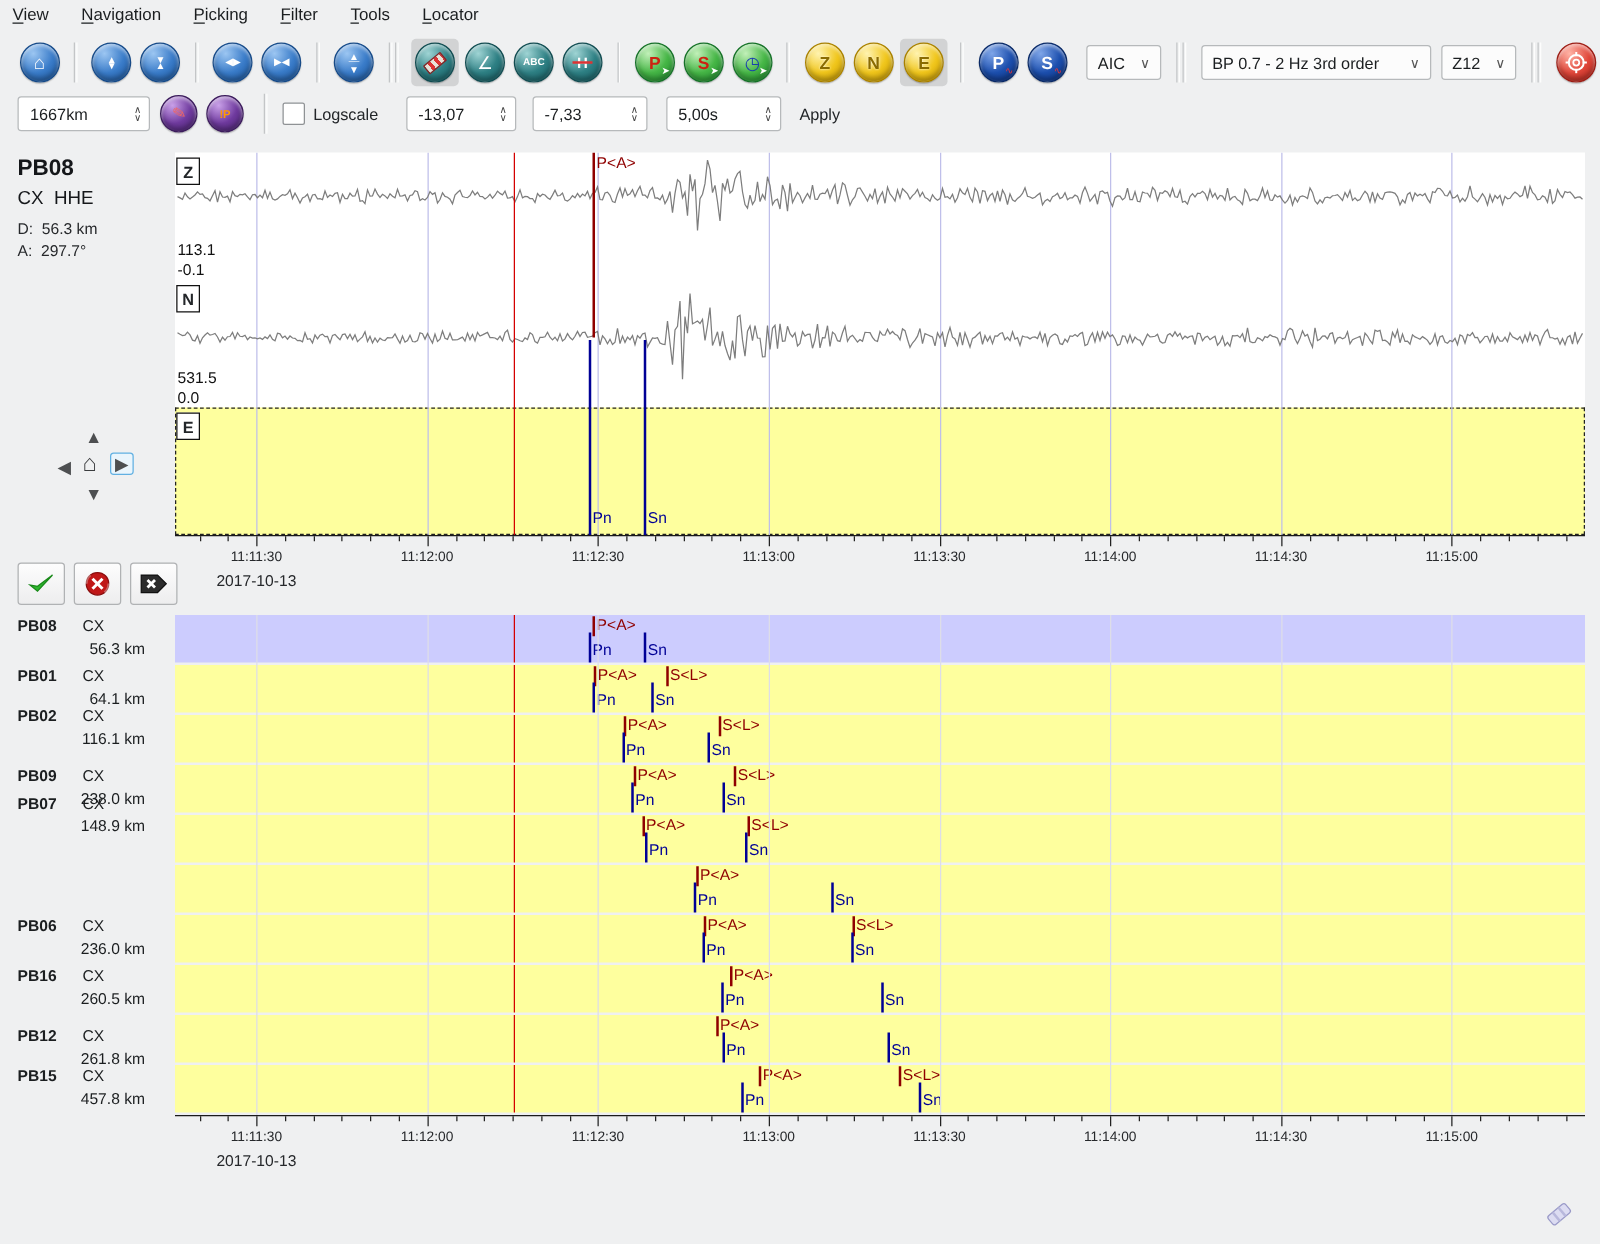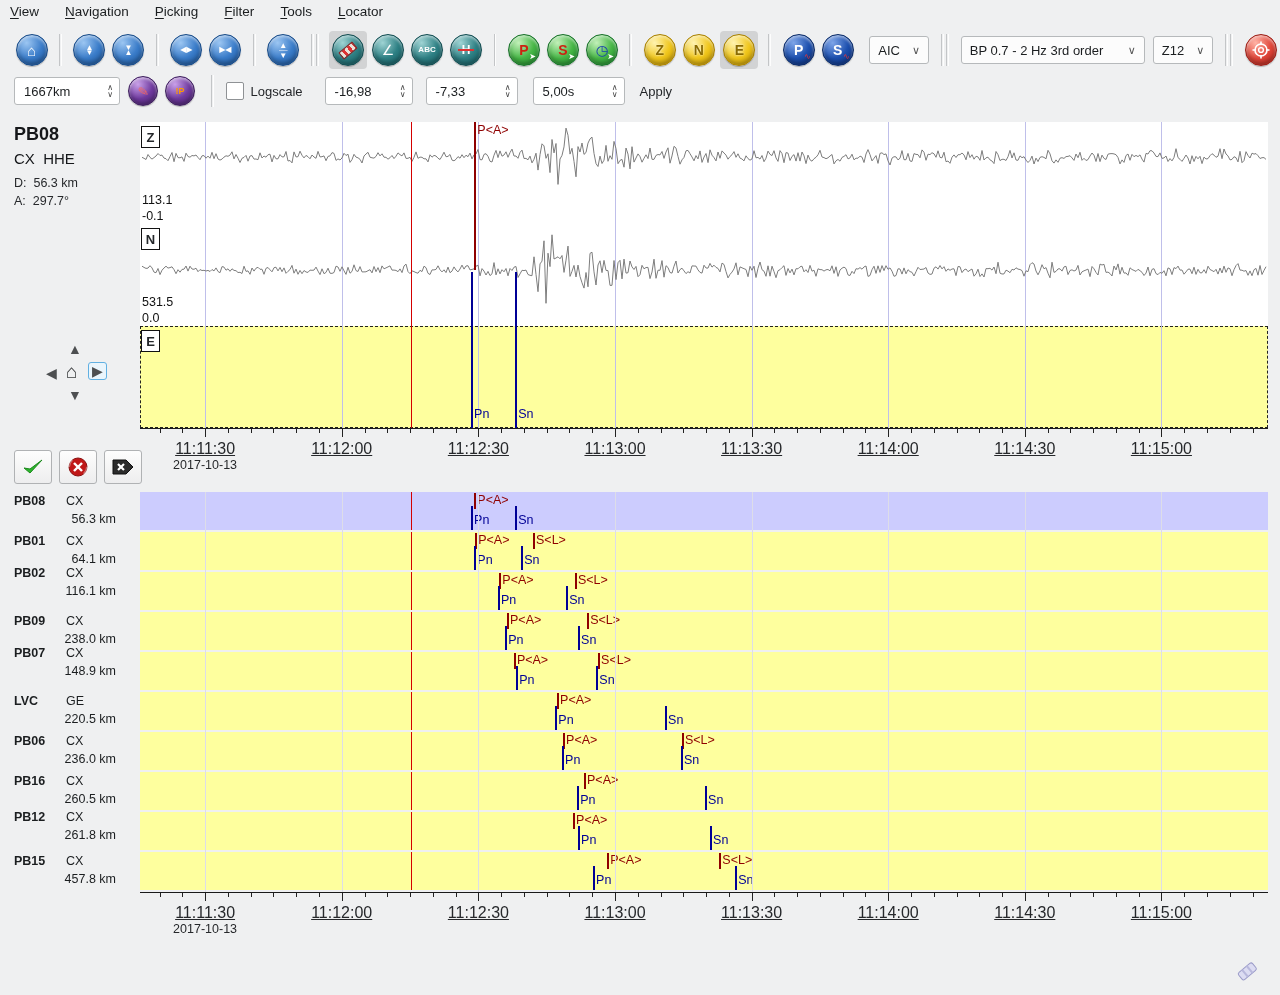--- a/index.html
+++ b/index.html
@@ -58,21 +58,21 @@
   #wave-svg{position:absolute;left:0;top:0;z-index:3;}
   .chanbox{position:absolute;left:1px;width:17px;height:20px;background:#fff;border:1px solid #111;font-weight:bold;font-size:13px;display:flex;align-items:center;justify-content:center;z-index:6;}
   .amplabel{position:absolute;left:2px;font-size:12.5px;color:#111;z-index:6;line-height:16px;}
   .pickline{position:absolute;width:2px;z-index:5;}
   .pickline .plabel{position:absolute;left:3px;font-size:12.5px;white-space:nowrap;}
   .origin-line{position:absolute;top:0;bottom:0;width:1px;background:#d40000;z-index:4;}
   
   .axis{position:absolute;left:140px;width:1128px;height:52px;}
   .axis .axline{position:absolute;left:0;right:0;top:0;height:1px;background:#1a1a1a;}
   .axis .tick{position:absolute;top:1px;width:1px;background:#222;}
-  .axis .tlabel{position:absolute;top:12px;transform:translateX(-50%);font-size:16px;color:#26282b;white-space:nowrap;text-decoration:underline;}
+  .axis .tlabel{position:absolute;top:12px;transform:translateX(-50%);font-size:11px;color:#26282b;white-space:nowrap;}
   .axis .tdate{position:absolute;top:30px;transform:translateX(-50%);font-size:12.5px;color:#26282b;white-space:nowrap;}
   
   #review-buttons{position:absolute;left:14px;top:450px;display:flex;}
   .rbtn{width:36px;height:32px;border:1px solid #b0b2b4;border-radius:3px;background:linear-gradient(#fdfdfd,#ededee);margin-right:7px;display:flex;align-items:center;justify-content:center;cursor:pointer;}
   
   #lower-panel{position:absolute;left:140px;top:492px;width:1128px;height:400px;}
   .srow{position:absolute;left:0;width:1128px;height:38px;z-index:1;}
   .srow.yellow{background:#feff9e;}
   .srow.selected{background:#ccccfe;}
   #lower-panel .gridline{background:#dddde8;}
@@ -223,21 +223,21 @@
   <div class="btn-round btn-purple" style="margin-left:8px;">
       <span style="color:#e66;font-size:13px;transform:rotate(-10deg);">✎</span>
     </div>
   <div class="btn-round btn-purple">
       <span style="color:#f90;font-size:9px;font-weight:bold;">!P</span>
     </div>
   <div class="tsep" style="margin:0 12px;"></div>
   <div class="checkbox"></div>
   <span>Logscale</span>
   <div class="spin" style="width:88px;margin-left:22px;">
-      <span>-16,98</span>
+      <span>-13,07</span>
       <span class="arrows">
         <span>∧</span>
         <span>∨</span>
       </span>
     </div>
   <div class="spin" style="width:92px;margin-left:13px;">
       <span>-7,33</span>
       <span class="arrows">
         <span>∧</span>
         <span>∨</span>
@@ -400,41 +400,36 @@
     <div class="slab" style="top: 72px;">
       <span class="code">PB02</span>
       <span class="net">CX</span>
       <span class="dist">116.1 km</span>
     </div>
     <div class="slab" style="top: 120px;">
       <span class="code">PB09</span>
       <span class="net">CX</span>
       <span class="dist">238.0 km</span>
     </div>
-    <div class="slab" style="top: 152px;">
+    <div class="slab" style="top: 142px;">
       <span class="code">PB07</span>
       <span class="net">CX</span>
       <span class="dist">148.9 km</span>
-    </div>
-    <div class="slab" style="top: 200px;">
-      <span class="code">LVC</span>
-      <span class="net">GE</span>
-      <span class="dist">220.5 km</span>
     </div>
     <div class="slab" style="top: 240px;">
       <span class="code">PB06</span>
       <span class="net">CX</span>
       <span class="dist">236.0 km</span>
     </div>
     <div class="slab" style="top: 280px;">
       <span class="code">PB16</span>
       <span class="net">CX</span>
       <span class="dist">260.5 km</span>
     </div>
-    <div class="slab" style="top: 316px;">
+    <div class="slab" style="top: 328px;">
       <span class="code">PB12</span>
       <span class="net">CX</span>
       <span class="dist">261.8 km</span>
     </div>
     <div class="slab" style="top: 360px;">
       <span class="code">PB15</span>
       <span class="net">CX</span>
       <span class="dist">457.8 km</span>
     </div>
   </div>

